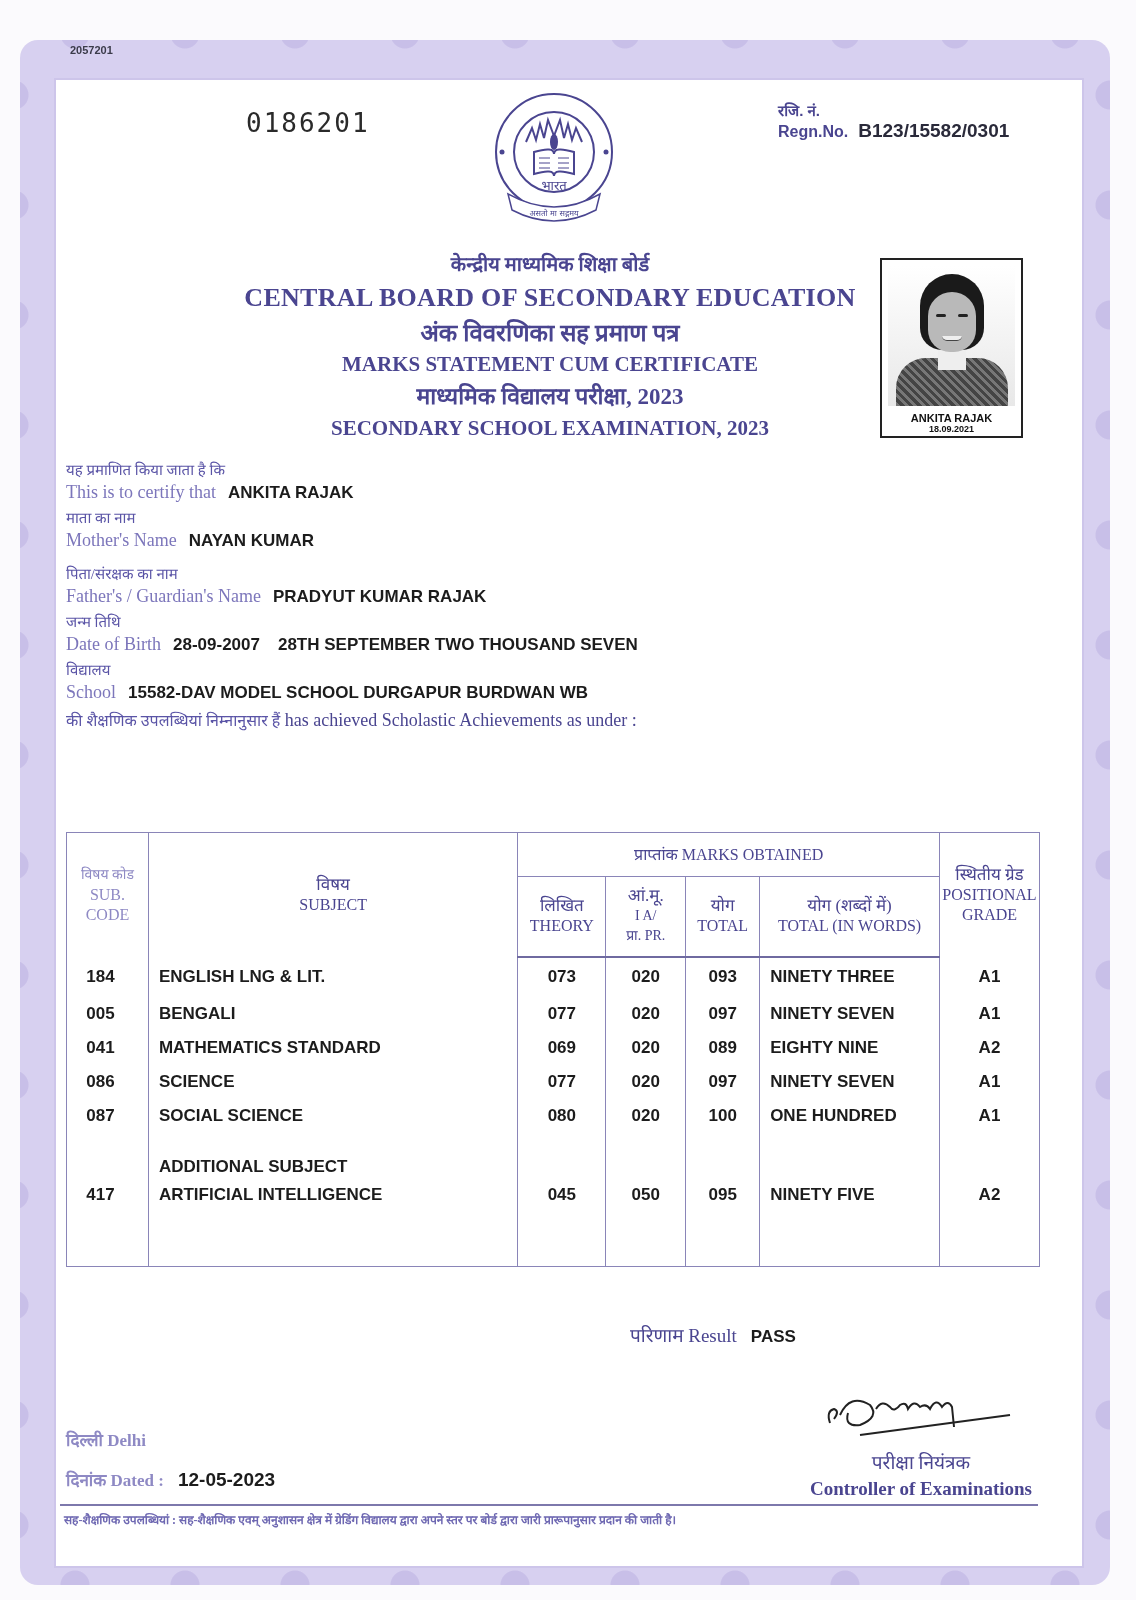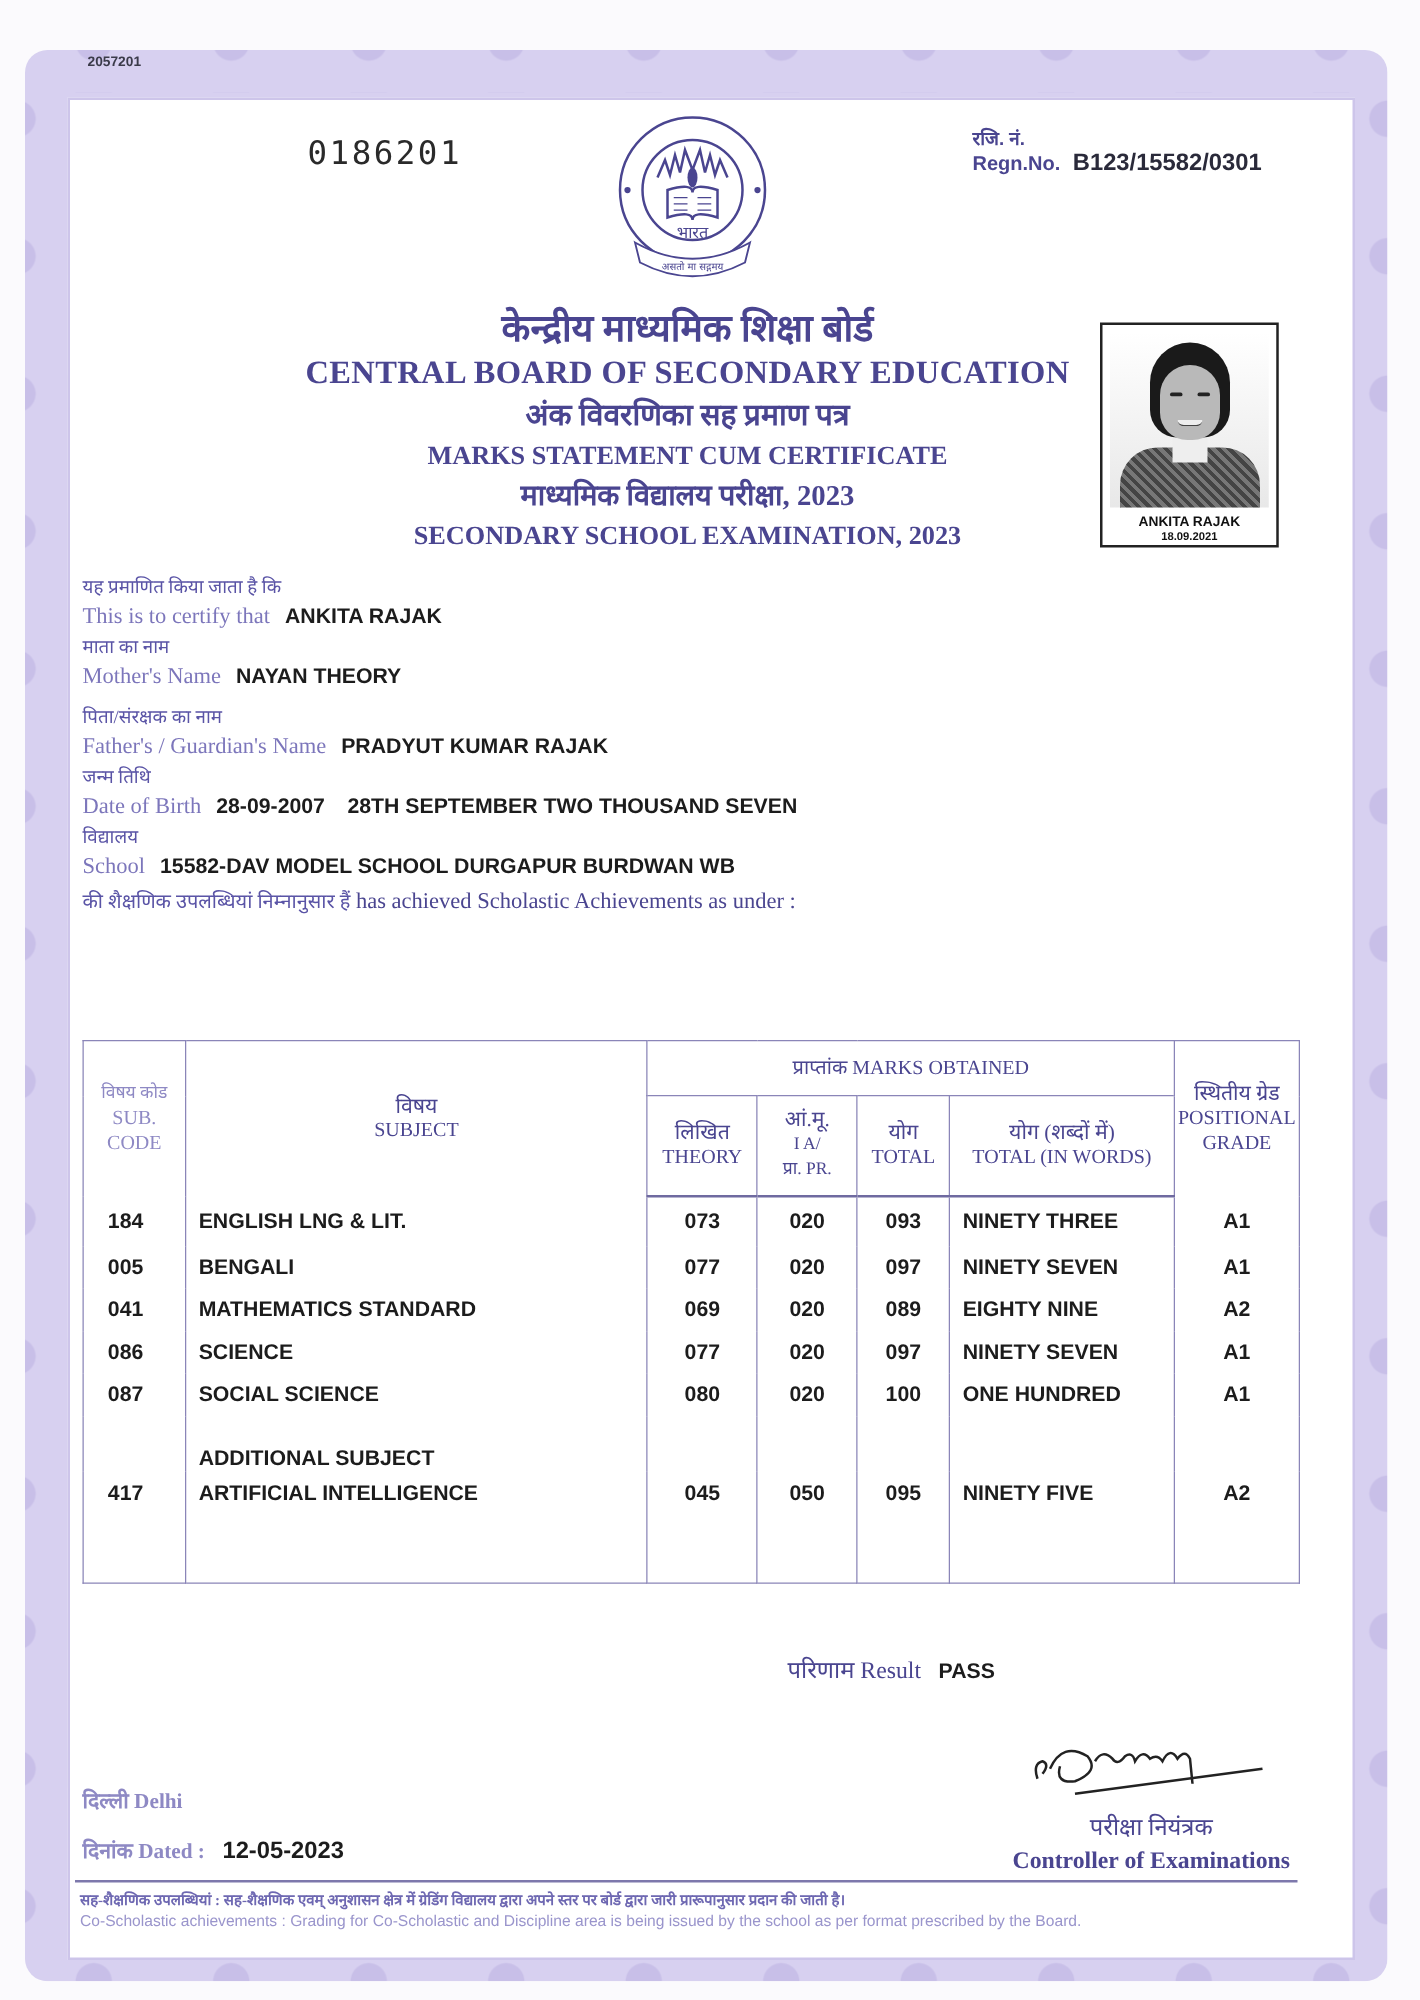--- a/index.html
+++ b/index.html
@@ -29,21 +29,21 @@
 
   .regn { position: absolute; left: 778px; top: 100px; }
   .regn .hi { font-family: "Liberation Sans", sans-serif; font-weight: 700; font-size: 15px; color: #4a4590; }
   .regn .row { display: flex; align-items: baseline; gap: 10px; }
   .regn .lbl { font-family: "Liberation Sans", sans-serif; font-weight: 700; font-size: 16px; color: #4a4590; }
   .regn .val { font-family: "Liberation Sans", sans-serif; font-weight: 700; font-size: 19px; color: #2a2a3a; }
 
   .logo { position: absolute; left: 484px; top: 90px; width: 140px; height: 140px; }
 
   .titles { position: absolute; left: 220px; top: 245px; width: 660px; text-align: center; }
-  .titles .hi1 { font-size: 30px; font-weight: 700; color: #4a4590; line-height: 38px; }
+  .titles .hi1 { font-size: 20px; font-weight: 700; color: #4a4590; line-height: 38px; }
   .titles .en1 { font-size: 26px; font-weight: 700; color: #4a4590; line-height: 30px; letter-spacing: 0.3px; }
   .titles .hi2 { font-size: 24px; font-weight: 700; color: #4a4590; line-height: 36px; margin-top: 2px; }
   .titles .en2 { font-size: 21px; font-weight: 700; color: #4a4590; line-height: 26px; }
   .titles .hi3 { font-size: 23px; font-weight: 700; color: #4a4590; line-height: 36px; margin-top: 2px; }
   .titles .en3 { font-size: 21px; font-weight: 700; color: #4a4590; line-height: 26px; }
 
   .photo { position: absolute; left: 880px; top: 258px; width: 143px; height: 180px; border: 2px solid #222; background: #fff; }
   .photo .pic { position: absolute; left: 6px; top: 6px; right: 6px; bottom: 30px; background: linear-gradient(#ffffff, #e8e8e8); overflow: hidden; }
   .photo .hair { position: absolute; left: 32px; top: 8px; width: 64px; height: 76px; border-radius: 32px 32px 22px 22px; background: #1a1a1a; }
   .photo .face { position: absolute; left: 40px; top: 26px; width: 48px; height: 60px; border-radius: 24px 24px 22px 22px; background: #b9b9b9; }
@@ -165,21 +165,21 @@
       <div class="hi">यह प्रमाणित किया जाता है कि</div>
       <div class="row">
         <span class="en">This is to certify that</span>
         <span class="val">ANKITA RAJAK</span>
       </div>
     </div>
     <div class="field">
       <div class="hi">माता का नाम</div>
       <div class="row">
         <span class="en">Mother's Name</span>
-        <span class="val">NAYAN THEORY</span>
+        <span class="val">NAYAN KUMAR</span>
       </div>
     </div>
     <div class="field" style="margin-top:12px">
       <div class="hi">पिता/संरक्षक का नाम</div>
       <div class="row">
         <span class="en">Father's / Guardian's Name</span>
         <span class="val">PRADYUT KUMAR RAJAK</span>
       </div>
     </div>
     <div class="field">
@@ -344,14 +344,13 @@
   <div class="dated">
     <span class="lbl">
       <span>दिनांक</span>
       <span>Dated :</span>
     </span>
     <span class="val">12-05-2023</span>
   </div>
 
   <div class="footer-rule"></div>
   <div class="footer-hi">सह-शैक्षणिक उपलब्धियां : सह-शैक्षणिक एवम् अनुशासन क्षेत्र में ग्रेडिंग विद्यालय द्वारा अपने स्तर पर बोर्ड द्वारा जारी प्रारूपानुसार प्रदान की जाती है।</div>
-  <div class="footer-en">Co-Scholastic achievements : Grading for Co-Scholastic and Discipline area is being issued by the school as per format prescribed by the Board.</div>
 </div>
 
 </body></html>

